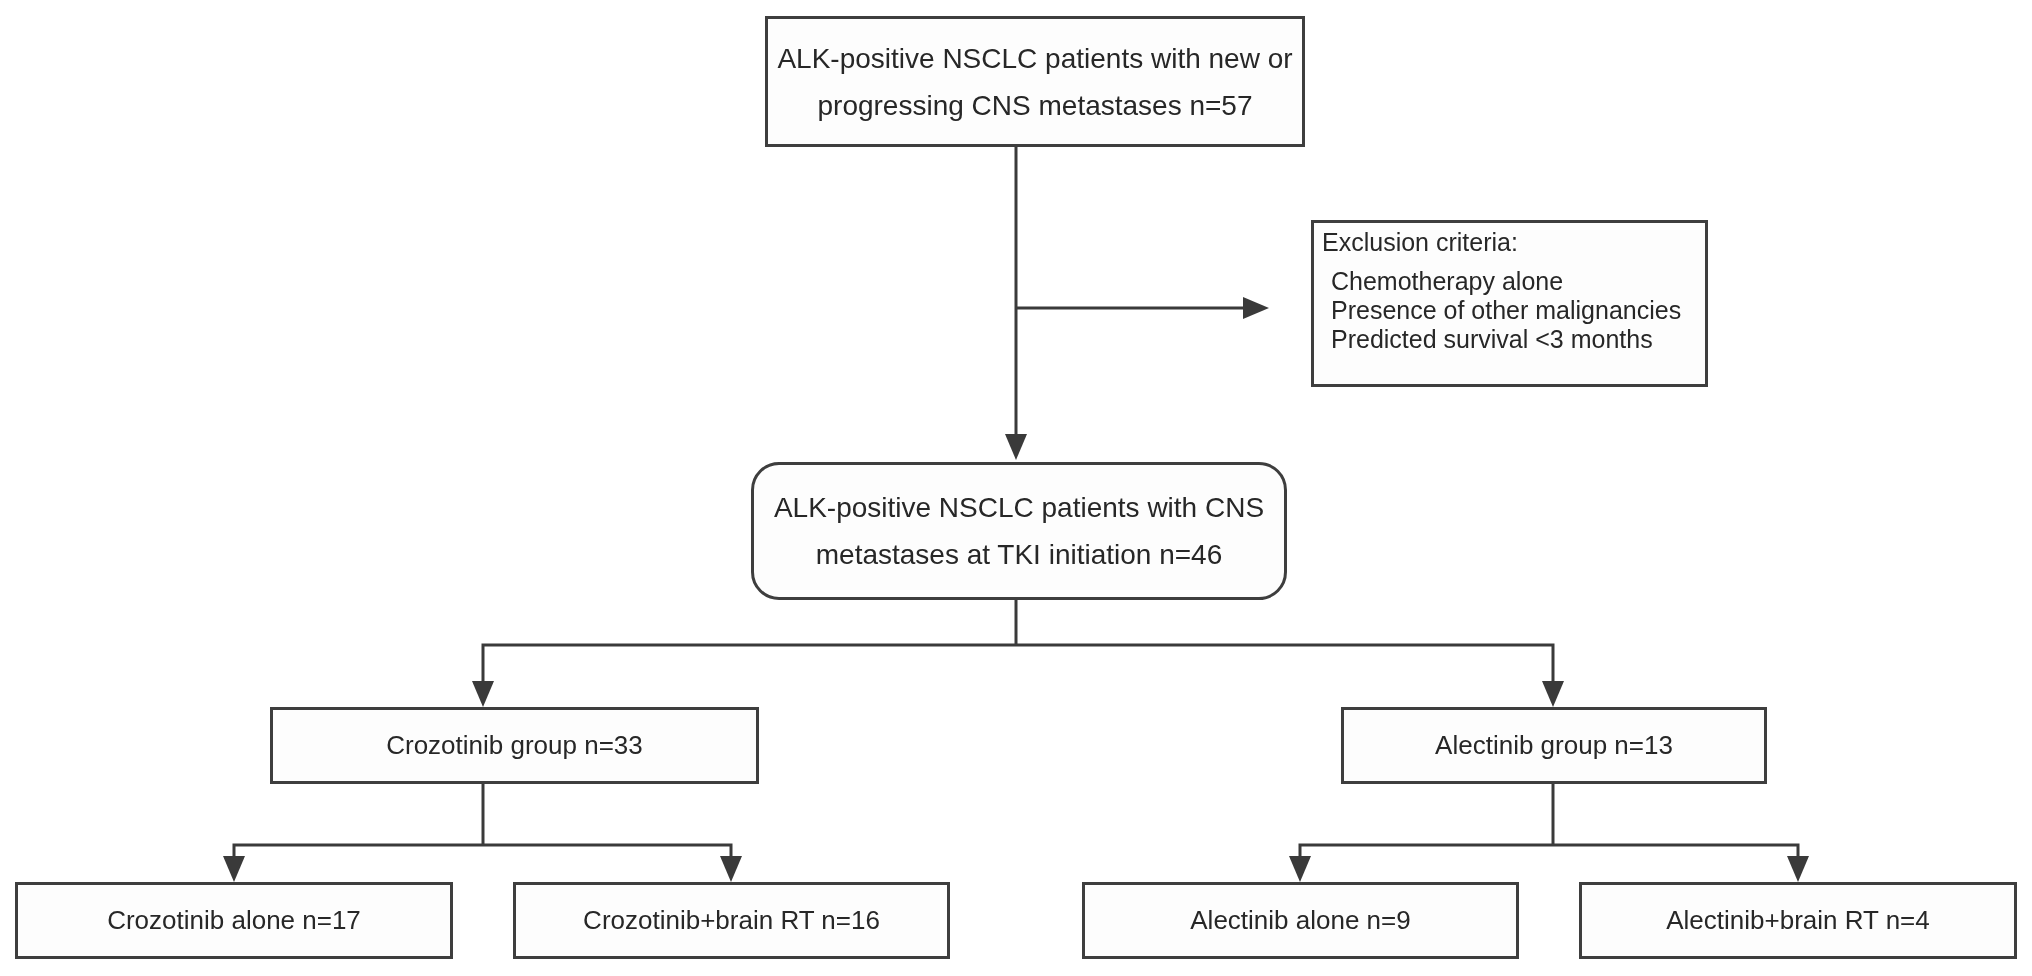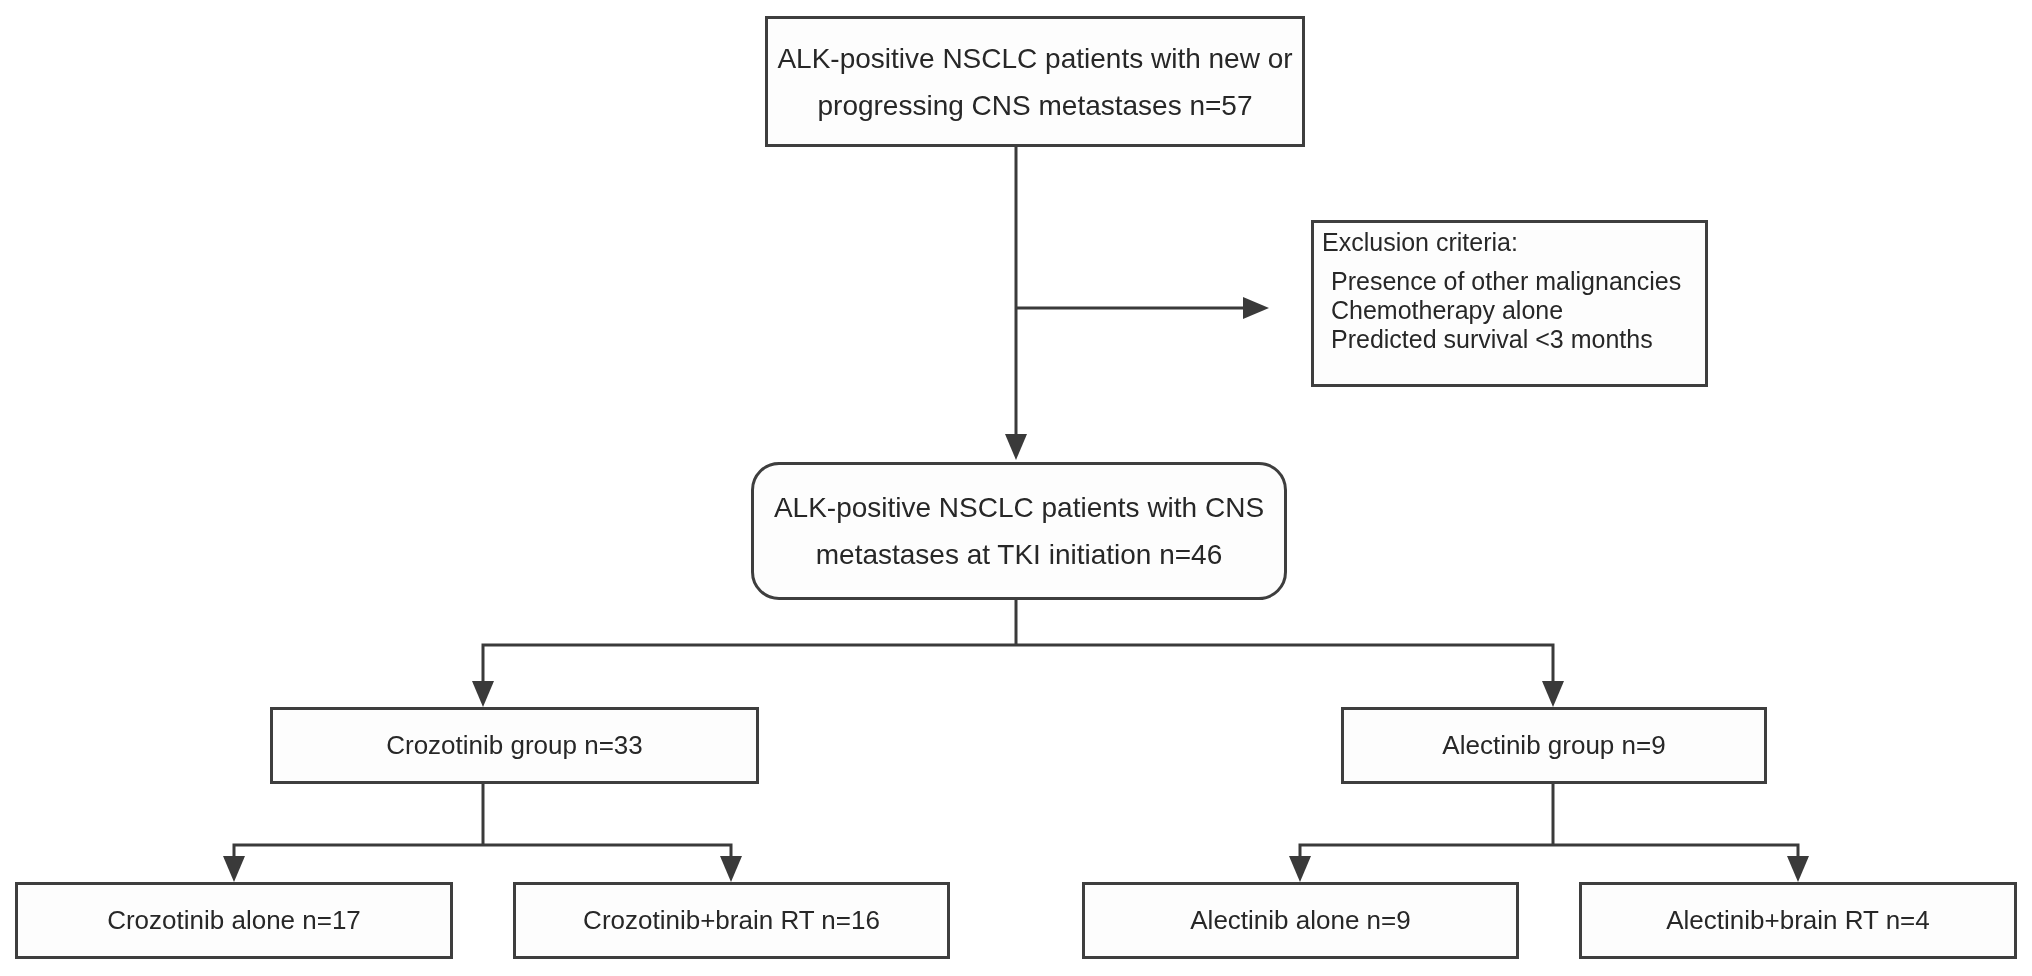--- a/index.html
+++ b/index.html
@@ -89,37 +89,37 @@
   </svg>
 
   <div class="node center big" style="left:748px; top:16px; width:540px; height:131px;margin-left:17px;">
     <div class="tline">ALK-positive NSCLC patients with new or</div>
     <div class="tline">progressing CNS metastases n=57</div>
   </div>
 
   <div class="node exclusion" style="left:1271px; top:220px; width:397px; height:167px;margin-left:40px;">
     <div class="excl-title">Exclusion criteria:</div>
     <div class="excl-items">
+      <div>Chemotherapy alone</div>
       <div>Presence of other malignancies</div>
-      <div>Chemotherapy alone</div>
       <div>Predicted survival &lt;3 months</div>
     </div>
   </div>
 
   <div class="node center big" style="left:751px; top:462px; width:536px; height:138px;border-radius:28px;">
     <div class="tline">ALK-positive NSCLC patients with CNS</div>
     <div class="tline">metastases at TKI initiation n=46</div>
   </div>
 
   <div class="node center small" style="left:270px; top:707px; width:489px; height:77px;">
     <div class="tline">Crozotinib group n=33</div>
   </div>
 
   <div class="node center small" style="left:1341px; top:707px; width:426px; height:77px;">
-    <div class="tline">Alectinib group n=9</div>
+    <div class="tline">Alectinib group n=13</div>
   </div>
 
   <div class="node center small" style="left:15px; top:882px; width:438px; height:77px;">
     <div class="tline">Crozotinib alone n=17</div>
   </div>
 
   <div class="node center small" style="left:513px; top:882px; width:437px; height:77px;">
     <div class="tline">Crozotinib+brain RT n=16</div>
   </div>
 

